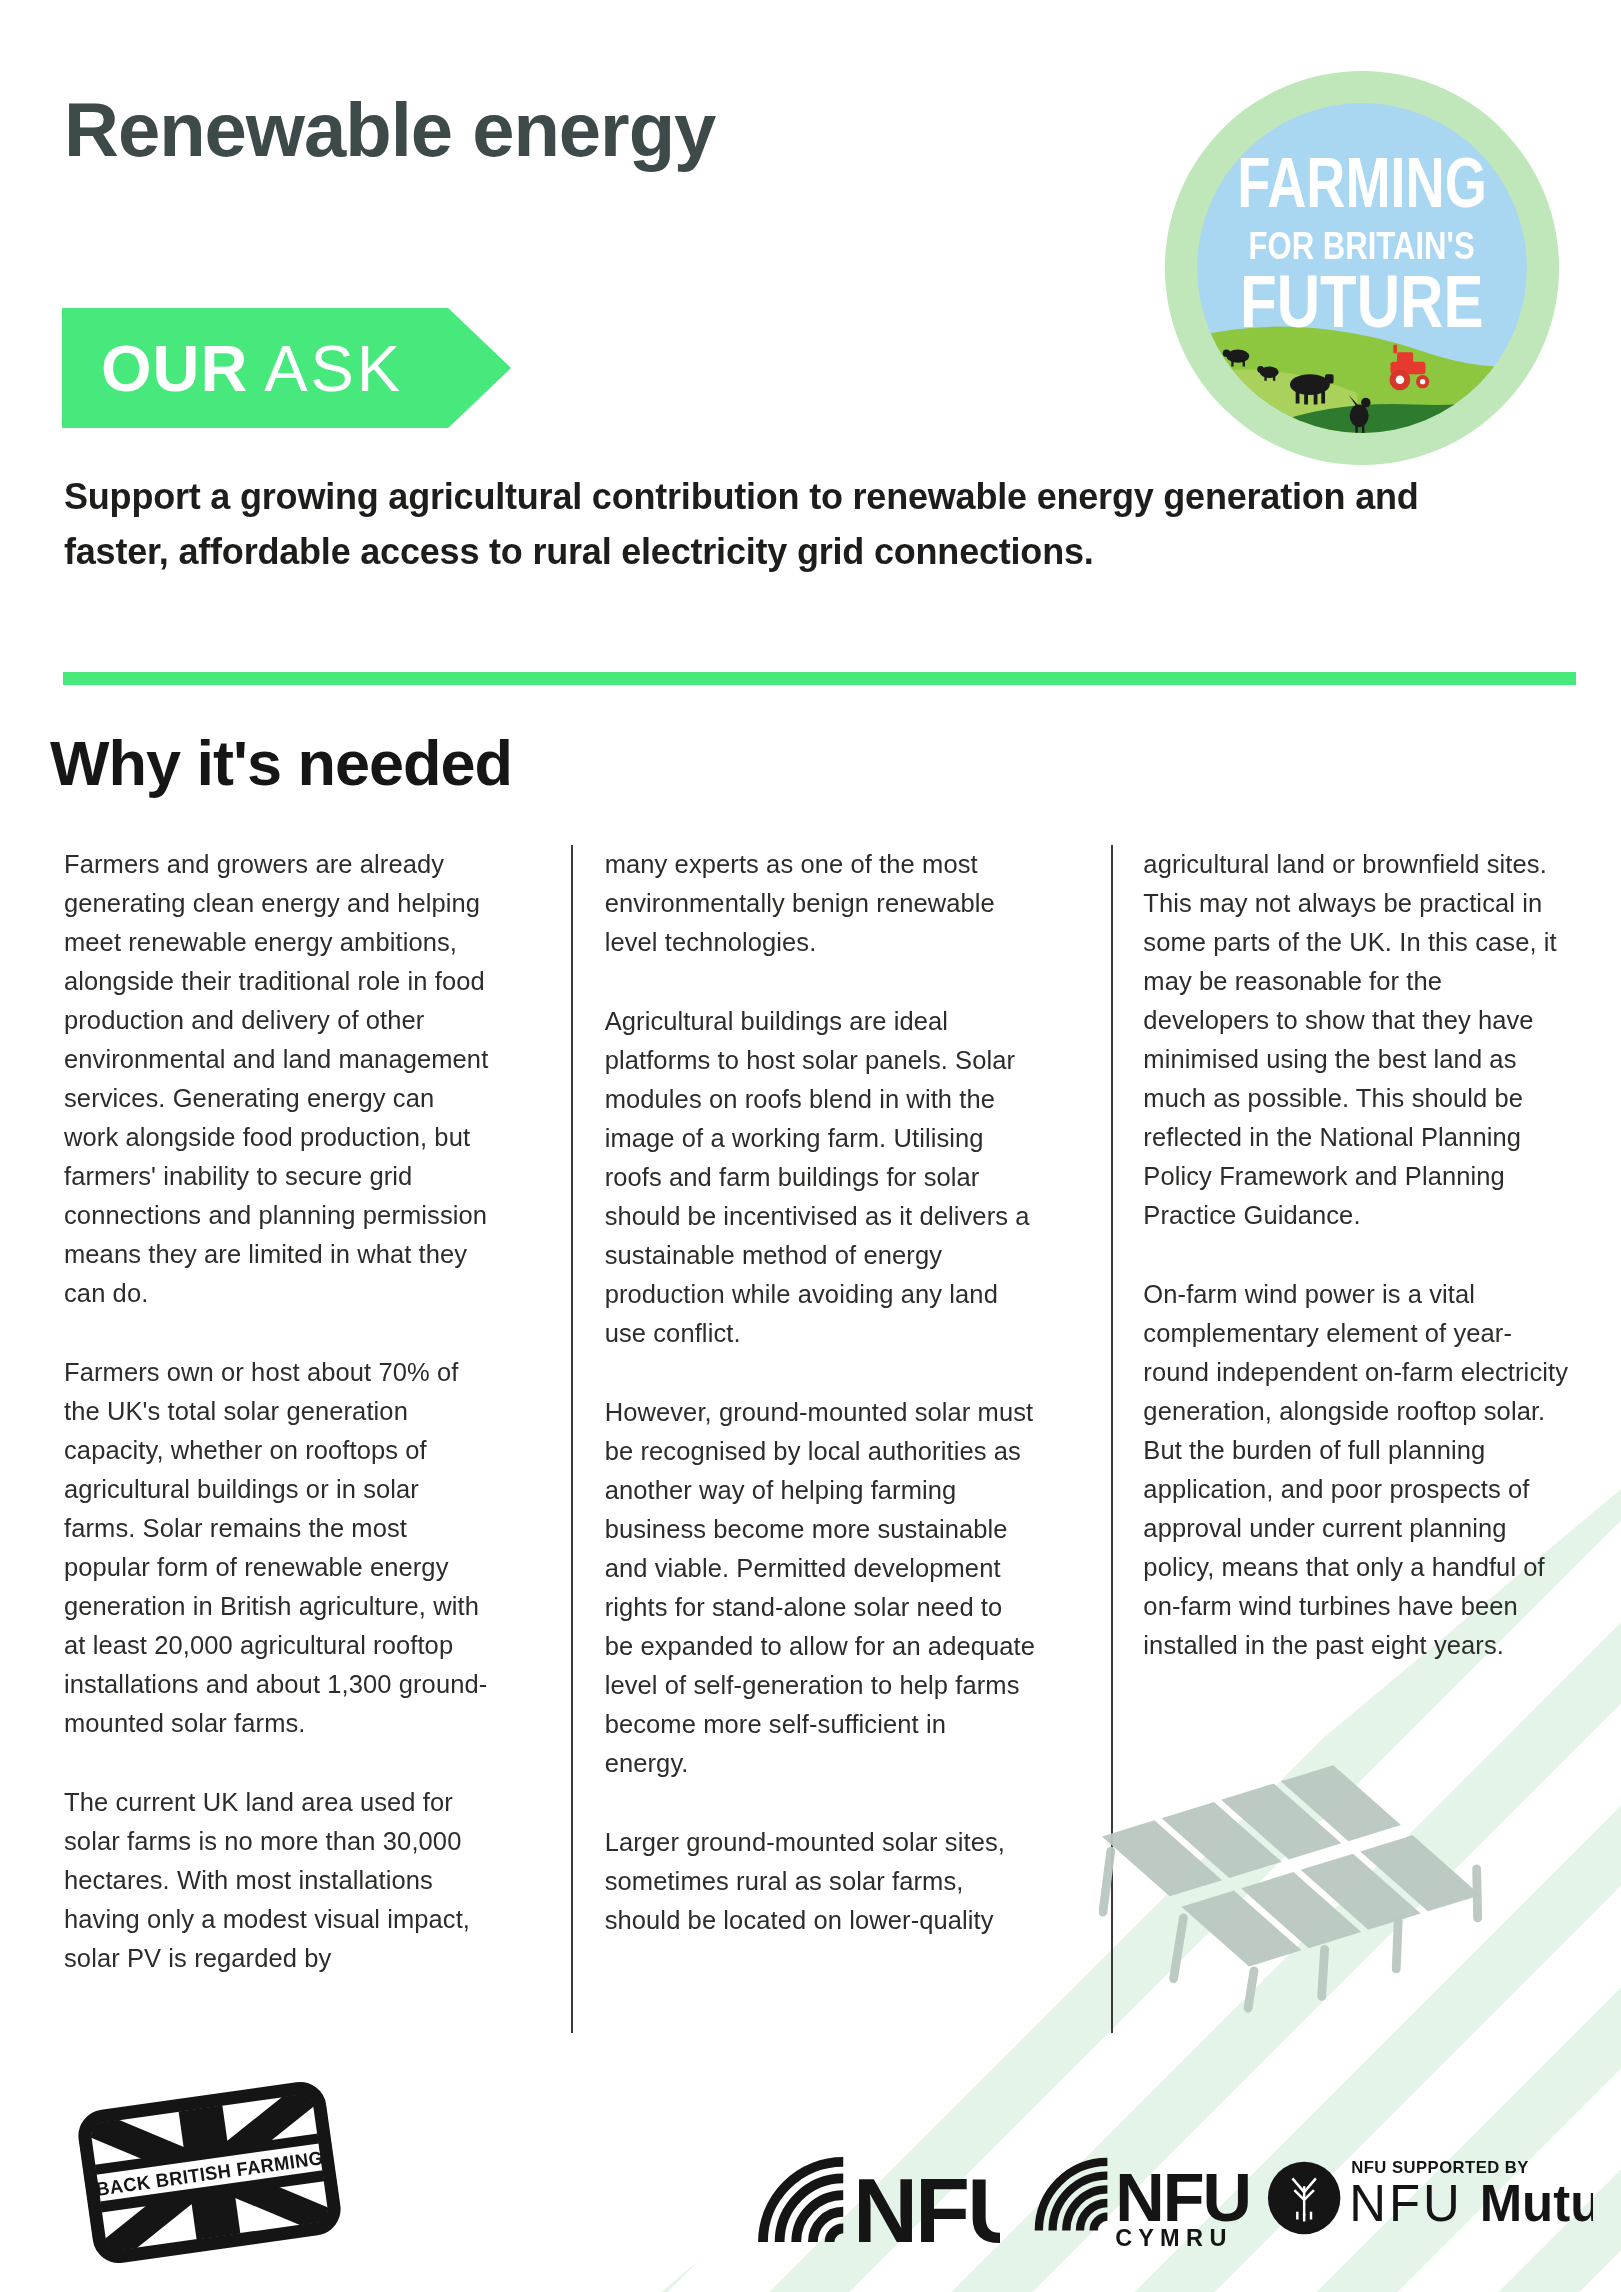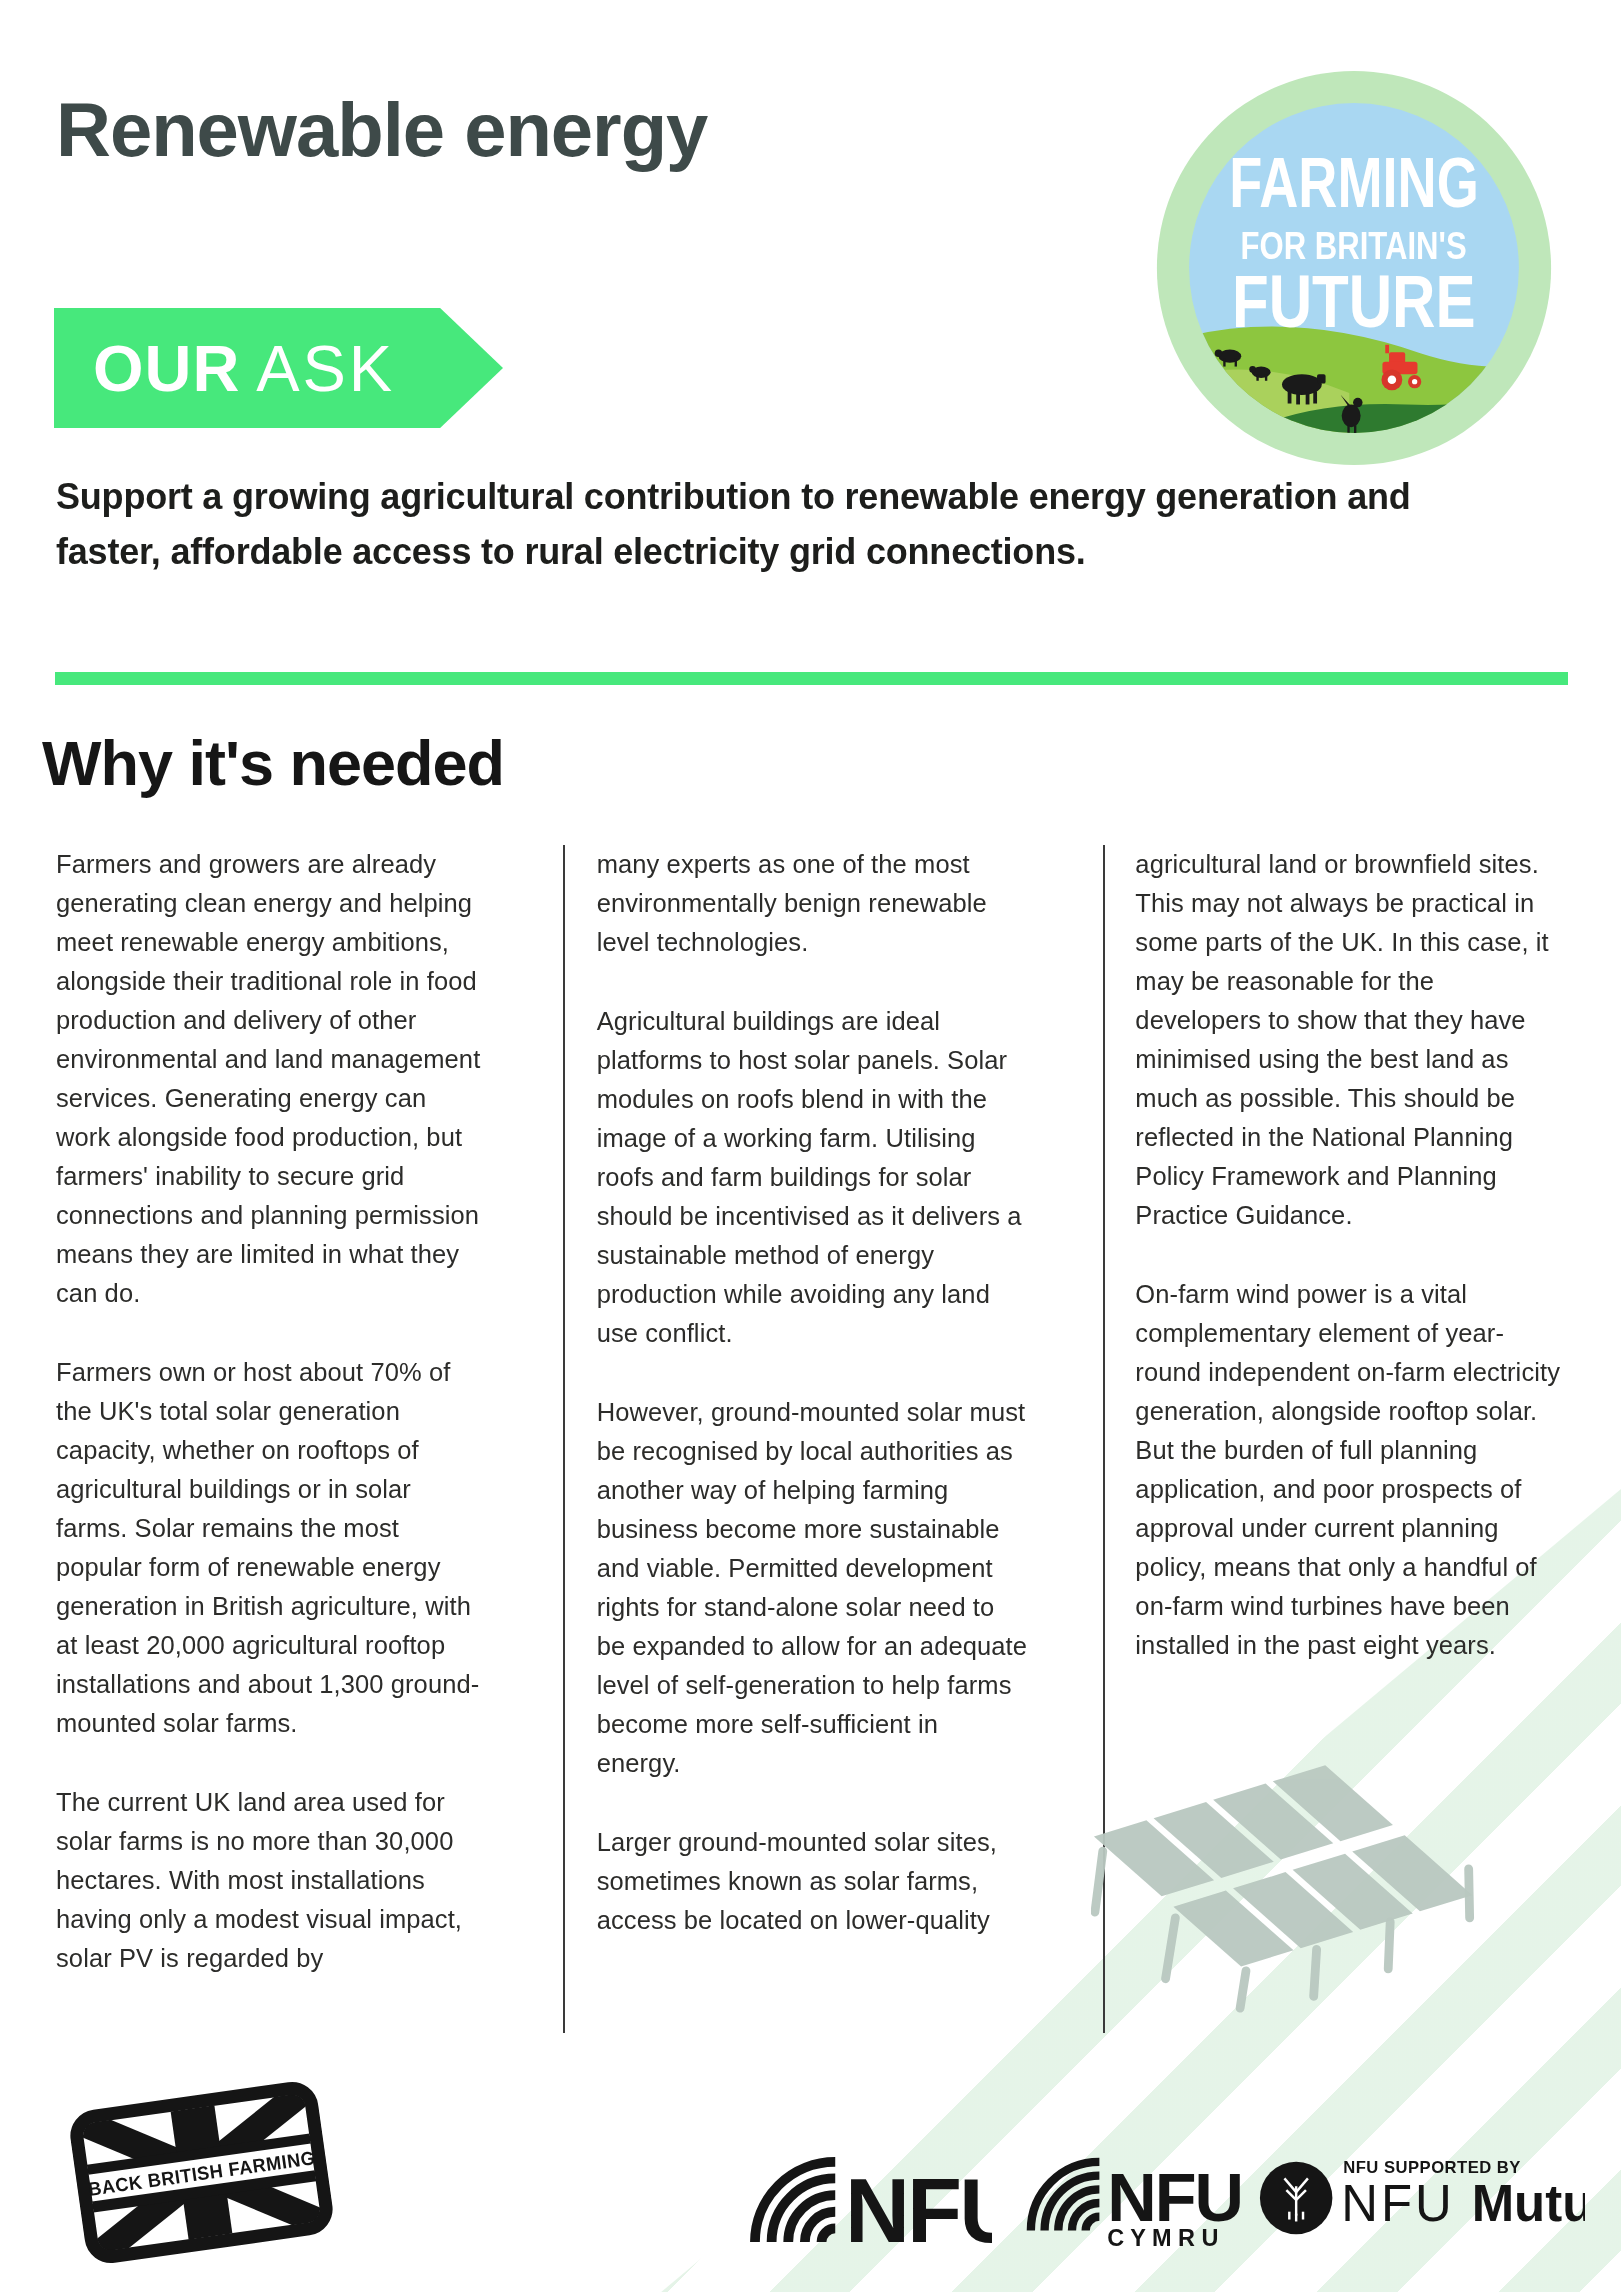--- a/index.html
+++ b/index.html
@@ -1,20 +1,20 @@
 <!DOCTYPE html>
 <html><head>
 <meta charset="utf-8">
 <style>
   html,body{margin:0;padding:0;}
   body{
     width:1621px;height:2293px;position:relative;background:#ffffff;
     font-family:"Liberation Sans", sans-serif;overflow:hidden;color:#2c2c2a;
   }
-  .page{position:absolute;inset:0;}
+  .page{position:absolute;inset:0;margin-left:8px;}
   
   .stripes{
     position:absolute;right:0;bottom:0;width:961px;height:804px;
     background:repeating-linear-gradient(135deg, rgba(208,235,213,0.55) 0 57px, rgba(255,255,255,0) 57px 129px);
     clip-path:polygon(100% 0,100% 100%,0 100%);
   }
   .title{
     position:absolute;left:56px;top:86px;margin:0;
     font-size:76px;font-weight:bold;color:#3e4a49;letter-spacing:-1px;
   }
@@ -135,21 +135,21 @@
   <div class="cols">
     <div class="col">
       <p>Farmers and growers are already generating clean energy and helping meet renewable energy ambitions, alongside their traditional role in food production and delivery of other environmental and land management services. Generating energy can work alongside food production, but farmers' inability to secure grid connections and planning permission means they are limited in what they can do.</p>
       <p>Farmers own or host about 70% of the UK's total solar generation capacity, whether on rooftops of agricultural buildings or in solar farms. Solar remains the most popular form of renewable energy generation in British agriculture, with at least 20,000 agricultural rooftop installations and about 1,300 ground-mounted solar farms.</p>
       <p>The current UK land area used for solar farms is no more than 30,000 hectares. With most installations having only a modest visual impact, solar PV is regarded by</p>
     </div>
     <div class="col">
       <p>many experts as one of the most environmentally benign renewable level technologies.</p>
       <p>Agricultural buildings are ideal platforms to host solar panels. Solar modules on roofs blend in with the image of a working farm. Utilising roofs and farm buildings for solar should be incentivised as it delivers a sustainable method of energy production while avoiding any land use conflict.</p>
       <p>However, ground-mounted solar must be recognised by local authorities as another way of helping farming business become more sustainable and viable. Permitted development rights for stand-alone solar need to be expanded to allow for an adequate level of self-generation to help farms become more self-sufficient in energy.</p>
-      <p>Larger ground-mounted solar sites, sometimes known as solar farms, access be located on lower-quality</p>
+      <p>Larger ground-mounted solar sites, sometimes rural as solar farms, should be located on lower-quality</p>
     </div>
     <div class="col">
       <p>agricultural land or brownfield sites. This may not always be practical in some parts of the UK.  In this case, it may be reasonable for the developers to show that they have minimised using the best land as much as possible. This should be reflected in the National Planning Policy Framework and Planning Practice Guidance.</p>
       <p>On-farm wind power is a vital complementary element of year-round independent on-farm electricity generation, alongside rooftop solar. But the burden of full planning application, and poor prospects of approval under current planning policy, means that only a handful of on-farm wind turbines have been installed in the past eight years.</p>
     </div>
   </div>
 
   <svg class="solar" viewBox="0 0 420 275">
     <g stroke="#b9c8c0" stroke-width="9" stroke-linecap="round" opacity="0.95">
       <line x1="12" y1="100" x2="4" y2="162"></line>

